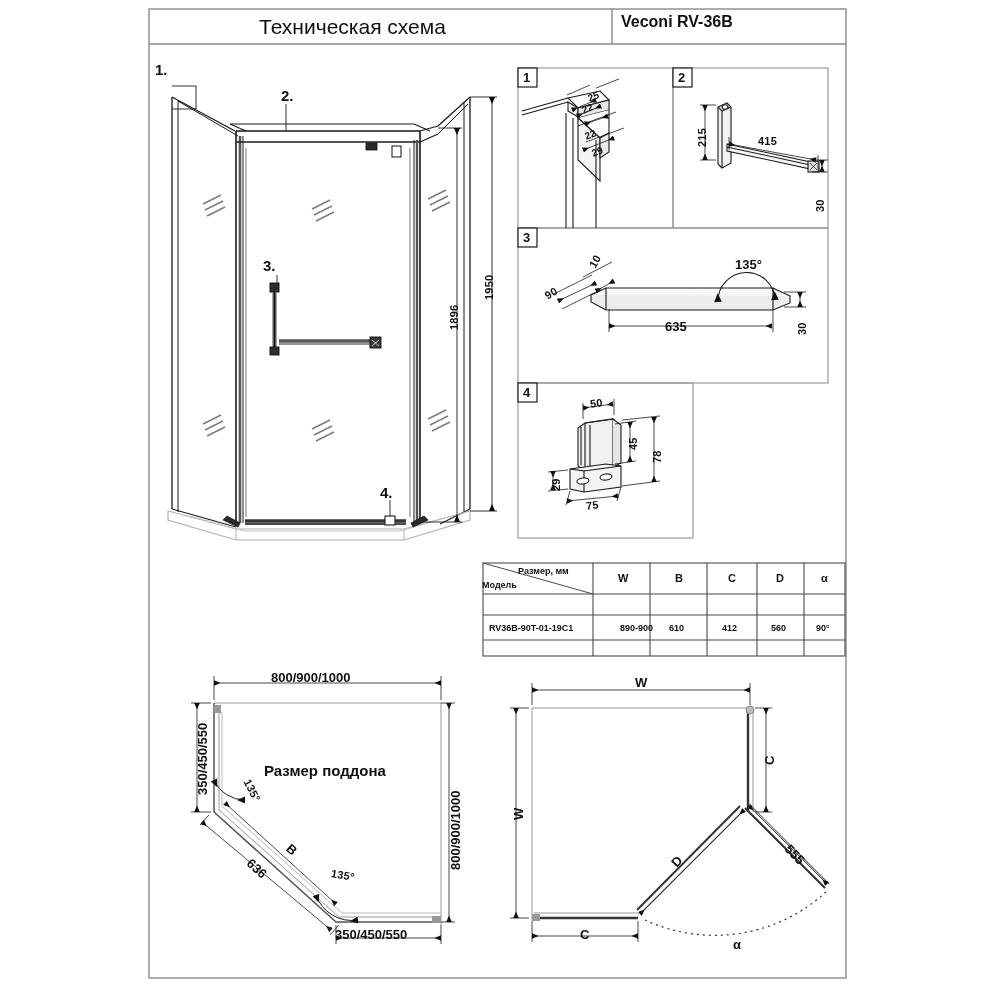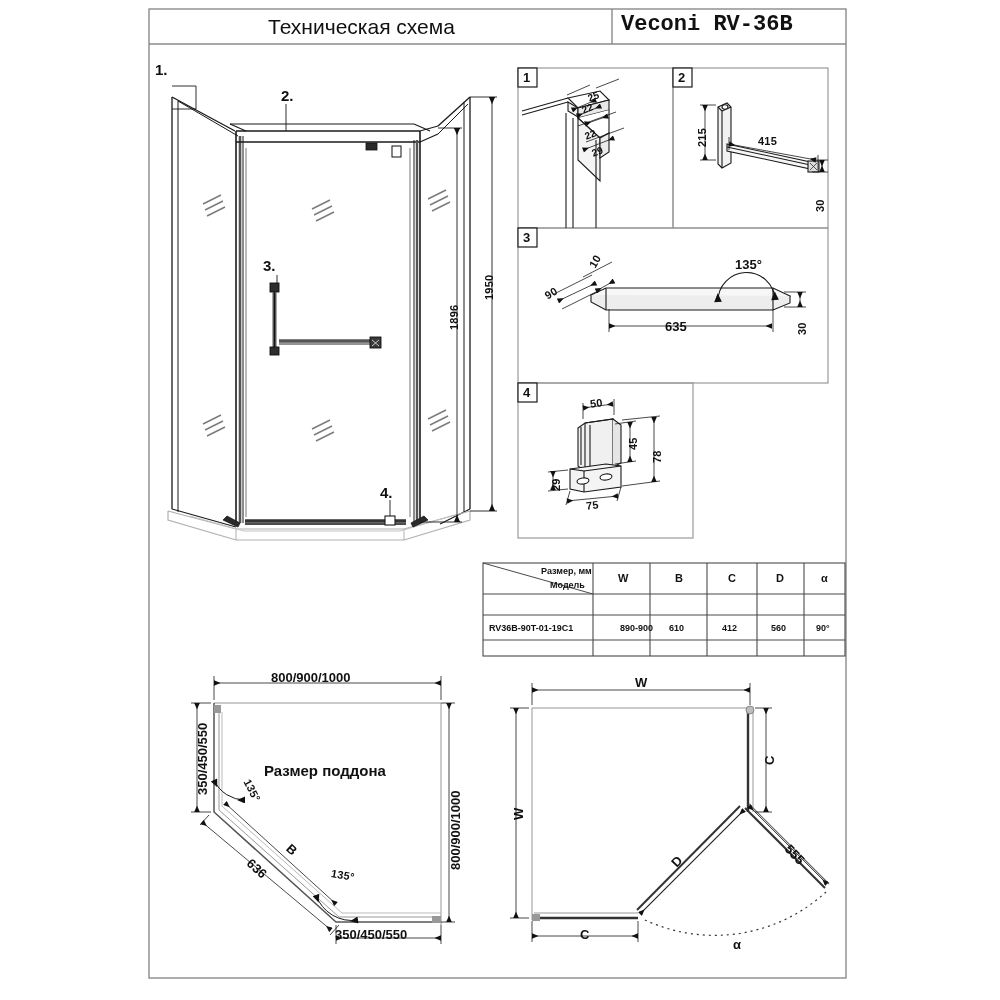--- a/index.html
+++ b/index.html
@@ -31,23 +31,22 @@
     white-space: nowrap;
     font-family: "Liberation Sans", sans-serif;
     color: #111;
     line-height: 1;
   }
   .hdr-title {
     font-size: 21px;
     font-weight: 400;
   }
   .hdr-model {
-    font-size: 22px;
-    font-weight: 700;
-    font-family: Liberation Mono, monospace;
+    font-size: 16px;
+    font-weight: 700;
   }
   .callout {
     font-size: 15px;
     font-weight: 700;
   }
   .panel-num {
     font-size: 13px;
     font-weight: 700;
   }
   .dim {
@@ -434,21 +433,21 @@
       </g>
 
       <g stroke-width="0.8">
         <path d="M532,921 L532,942"></path>
         <path d="M638,921 L638,942"></path>
         <path d="M532,936 L638,936" marker-start="url(#arrR)" marker-end="url(#arrL)"></path>
       </g>
     </g>
   </svg>
 
-  <div class="txt hdr-title" style="left:268px; top:16px;">Техническая схема</div>
+  <div class="txt hdr-title" style="left:259px; top:16px;">Техническая схема</div>
   <div class="txt hdr-model" style="left:621px; top:14px;">Veconi RV-36B</div>
 
   <div class="txt callout" style="left:155px; top:62px;">1.</div>
   <div class="txt callout" style="left:281px; top:88px;">2.</div>
   <div class="txt callout" style="left:263px; top:258px;">3.</div>
   <div class="txt callout" style="left:380px; top:485px;">4.</div>
 
   <div class="txt dim rot90" style="left:484px; top:300px;">1950</div>
   <div class="txt dim rot90" style="left:449px; top:330px;">1896</div>
 
@@ -471,22 +470,22 @@
   <div class="txt dim-lg" style="left:665px; top:320px;">635</div>
   <div class="txt dim-lg" style="left:735px; top:258px;">135°</div>
   <div class="txt dim rot90" style="left:797px; top:335px;">30</div>
 
   <div class="txt dim" style="left:590px; top:398px; transform:rotate(-7deg);">50</div>
   <div class="txt dim rot90" style="left:628px; top:450px;">45</div>
   <div class="txt dim rot90" style="left:652px; top:463px;">78</div>
   <div class="txt dim rot90" style="left:551px; top:491px;">29</div>
   <div class="txt dim" style="left:586px; top:500px; transform:rotate(-6deg);">75</div>
 
-  <div class="txt tbl-txt" style="left:541px; top:567px;">Размер, мм</div>
-  <div class="txt tbl-txt" style="left:502px; top:581px;padding-left:48px;">Модель</div>
+  <div class="txt tbl-txt" style="left:518px; top:567px;">Размер, мм</div>
+  <div class="txt tbl-txt" style="left:482px; top:581px;">Модель</div>
 
   <div class="txt tbl-hd" style="left:618px; top:573px;">W</div>
   <div class="txt tbl-hd" style="left:675px; top:573px;">B</div>
   <div class="txt tbl-hd" style="left:728px; top:573px;">C</div>
   <div class="txt tbl-hd" style="left:776px; top:573px;">D</div>
   <div class="txt tbl-hd" style="left:821px; top:573px;">α</div>
 
   <div class="txt tbl-txt" style="left:489px; top:624px;">RV36B-90T-01-19C1</div>
   <div class="txt tbl-txt" style="left:620px; top:624px;">890-900</div>
   <div class="txt tbl-txt" style="left:669px; top:624px;text-align:right;">610</div>

